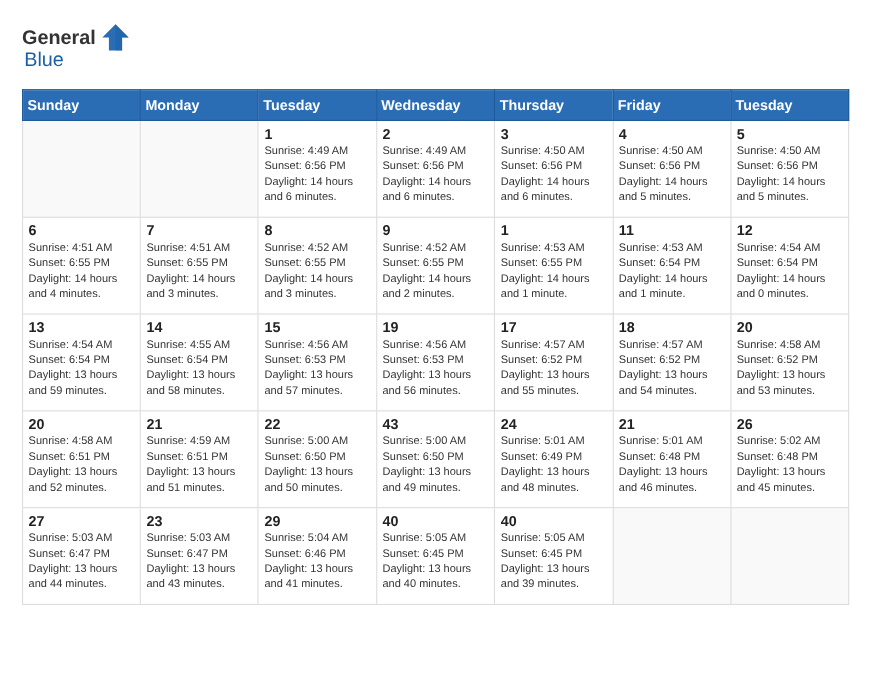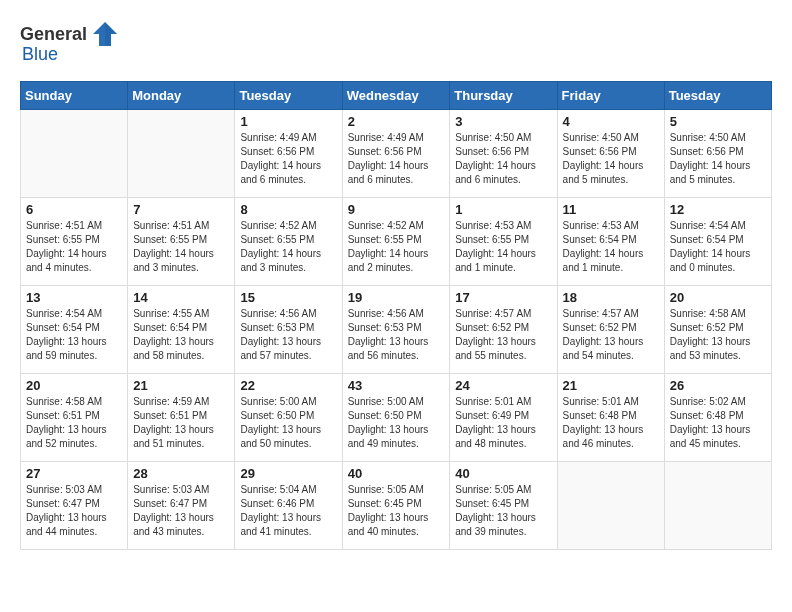--- a/index.html
+++ b/index.html
@@ -234,21 +234,21 @@
           <span class="day-number">26</span>
           <div class="day-info">Sunrise: 5:02 AM<br>Sunset: 6:48 PM<br>Daylight: 13 hours and 45 minutes.</div>
         </td>
       </tr>
       <tr class="week-row">
         <td>
           <span class="day-number">27</span>
           <div class="day-info">Sunrise: 5:03 AM<br>Sunset: 6:47 PM<br>Daylight: 13 hours and 44 minutes.</div>
         </td>
         <td>
-          <span class="day-number">28</span>
+          <span class="day-number">23</span>
           <div class="day-info">Sunrise: 5:03 AM<br>Sunset: 6:47 PM<br>Daylight: 13 hours and 43 minutes.</div>
         </td>
         <td>
           <span class="day-number">29</span>
           <div class="day-info">Sunrise: 5:04 AM<br>Sunset: 6:46 PM<br>Daylight: 13 hours and 41 minutes.</div>
         </td>
         <td>
           <span class="day-number">40</span>
           <div class="day-info">Sunrise: 5:05 AM<br>Sunset: 6:45 PM<br>Daylight: 13 hours and 40 minutes.</div>
         </td>

